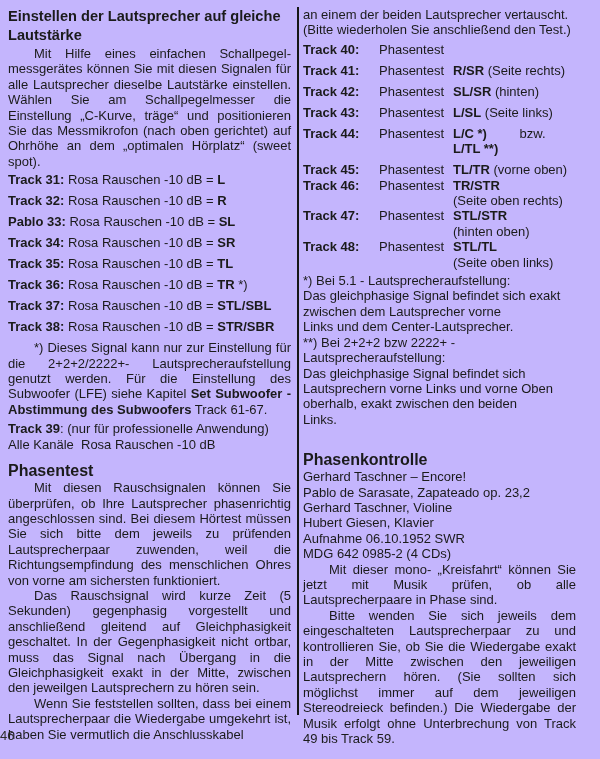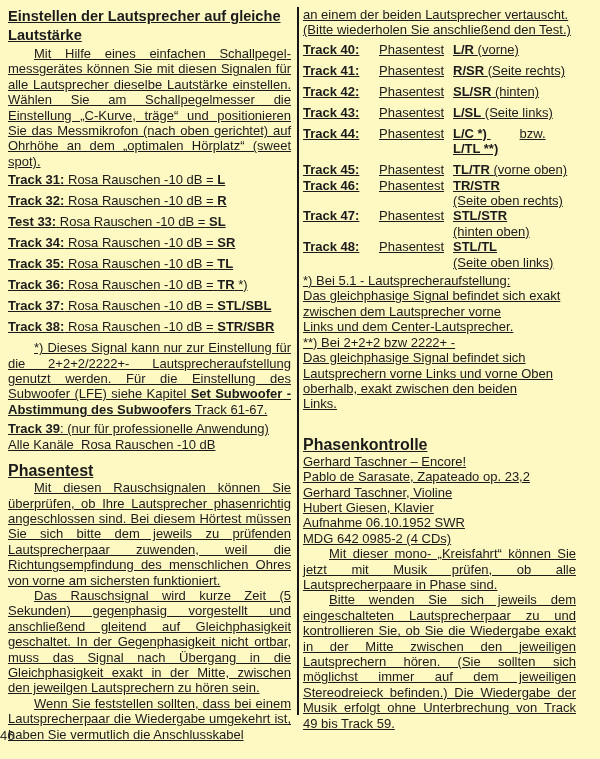--- a/index.html
+++ b/index.html
@@ -1,25 +1,24 @@
 <!DOCTYPE html>
 <html><head>
 <meta charset="utf-8">
 <style>
   html,body{margin:0;padding:0;background:#e8e8e8;}
   .page{
     position:relative;
     width:600px;height:759px;
-    background:#fef9c3;
+    background:#c4b5fd;
     color:#1b1b1b;
     font-family:"Liberation Sans","DejaVu Sans",sans-serif;
     font-size:13px;line-height:15.4px;
     overflow:hidden;
     box-sizing:border-box;
-    text-decoration:underline;
   }
   .cols{display:flex;padding:7px 5px 0 8px;}
   .col-left{width:283px;flex:none;}
   .divider{width:2px;flex:none;background:#161616;height:708px;margin-left:6px;}
   .col-right{width:273px;flex:none;padding-left:4px;}
 
   .b{font-weight:700;}
   .j{text-align:justify;}
   .ind{text-indent:26px;}
   p{margin:0;}
@@ -67,21 +66,21 @@
     <div class="col-left">
       <h1>
         <span class="hl">Einstellen der Lautsprecher auf gleiche</span>
         <span class="hl">Lautstärke</span>
       </h1>
       <p class="j ind">Mit Hilfe eines einfachen Schallpegel­messgerätes können Sie mit diesen Signalen für alle Lautsprecher dieselbe Lautstärke einstellen. Wählen Sie am Schallpegelmesser die Einstellung „C-Kurve, träge“ und positionieren Sie das Messmikrofon (nach oben gerichtet) auf Ohrhöhe an dem „optimalen Hörplatz“ (sweet spot).</p>
 
       <div class="ltracks">
         <div class="lt"><span class="b">Track 31:</span> <span>Rosa Rauschen -10 dB =</span> <span class="b">L</span> <span></span></div>
         <div class="lt"><span class="b">Track 32:</span> <span>Rosa Rauschen -10 dB =</span> <span class="b">R</span> <span></span></div>
-        <div class="lt"><span class="b">Test 33:</span> <span>Rosa Rauschen -10 dB =</span> <span class="b">SL</span> <span></span></div>
+        <div class="lt"><span class="b">Pablo 33:</span> <span>Rosa Rauschen -10 dB =</span> <span class="b">SL</span> <span></span></div>
         <div class="lt"><span class="b">Track 34:</span> <span>Rosa Rauschen -10 dB =</span> <span class="b">SR</span> <span></span></div>
         <div class="lt"><span class="b">Track 35:</span> <span>Rosa Rauschen -10 dB =</span> <span class="b">TL</span> <span></span></div>
         <div class="lt"><span class="b">Track 36:</span> <span>Rosa Rauschen -10 dB =</span> <span class="b">TR</span> <span>*)</span></div>
         <div class="lt"><span class="b">Track 37:</span> <span>Rosa Rauschen -10 dB =</span> <span class="b">STL/SBL</span> <span></span></div>
         <div class="lt"><span class="b">Track 38:</span> <span>Rosa Rauschen -10 dB =</span> <span class="b">STR/SBR</span> <span></span></div>
       </div>
 
       <p class="j ind fnote"><span>*) Dieses Signal kann nur zur Einstellung für die 2+2+2/2222+- Lautsprecheraufstellung genutzt werden. Für die Einstellung des Subwoofer (LFE) siehe Kapitel </span><span class="b">Set Subwoofer - Abstimmung des Subwoofers</span><span> Track 61-67.</span></p>
 
       <div class="t39">
@@ -98,21 +97,20 @@
     <div class="divider"></div>
 
     <div class="col-right">
       <div class="line">an einem der beiden Lautsprecher vertauscht.</div>
       <div class="line">(Bitte wiederholen Sie anschließend den Test.)</div>
 
       <div class="rtracks">
         <div class="rt gap">
           <span class="lab">Track 40:</span>
           <span class="tst">Phasentest</span>
-          <span class="sigw"><span class="sig">L/R</span> <span>(vorne)</span></span>
         </div>
         <div class="rt gap">
           <span class="lab">Track 41:</span>
           <span class="tst">Phasentest</span>
           <span class="sigw"><span class="sig">R/SR</span> <span>(Seite rechts)</span></span>
         </div>
         <div class="rt gap">
           <span class="lab">Track 42:</span>
           <span class="tst">Phasentest</span>
           <span class="sigw"><span class="sig">SL/SR</span> <span>(hinten)</span></span>
@@ -151,20 +149,21 @@
 
       <div class="fn1">
         <div class="line">*) Bei 5.1 - Lautsprecheraufstellung:</div>
         <div class="line">Das gleichphasige Signal befindet sich exakt</div>
         <div class="line">zwischen dem Lautsprecher vorne</div>
         <div class="line">Links und dem Center-Lautsprecher.</div>
       </div>
 
       <div class="fn2h">
         <div class="line">**) Bei 2+2+2 bzw 2222+ -</div>
+        <div class="line">Lautsprecheraufstellung:</div>
       </div>
 
       <div class="fn2b">
         <div class="line">Das gleichphasige Signal befindet sich</div>
         <div class="line">Lautsprechern vorne Links und vorne Oben</div>
         <div class="line">oberhalb, exakt zwischen den beiden</div>
         <div class="line">Links.</div>
       </div>
 
       <h2 class="h2-right">Phasenkontrolle</h2>

